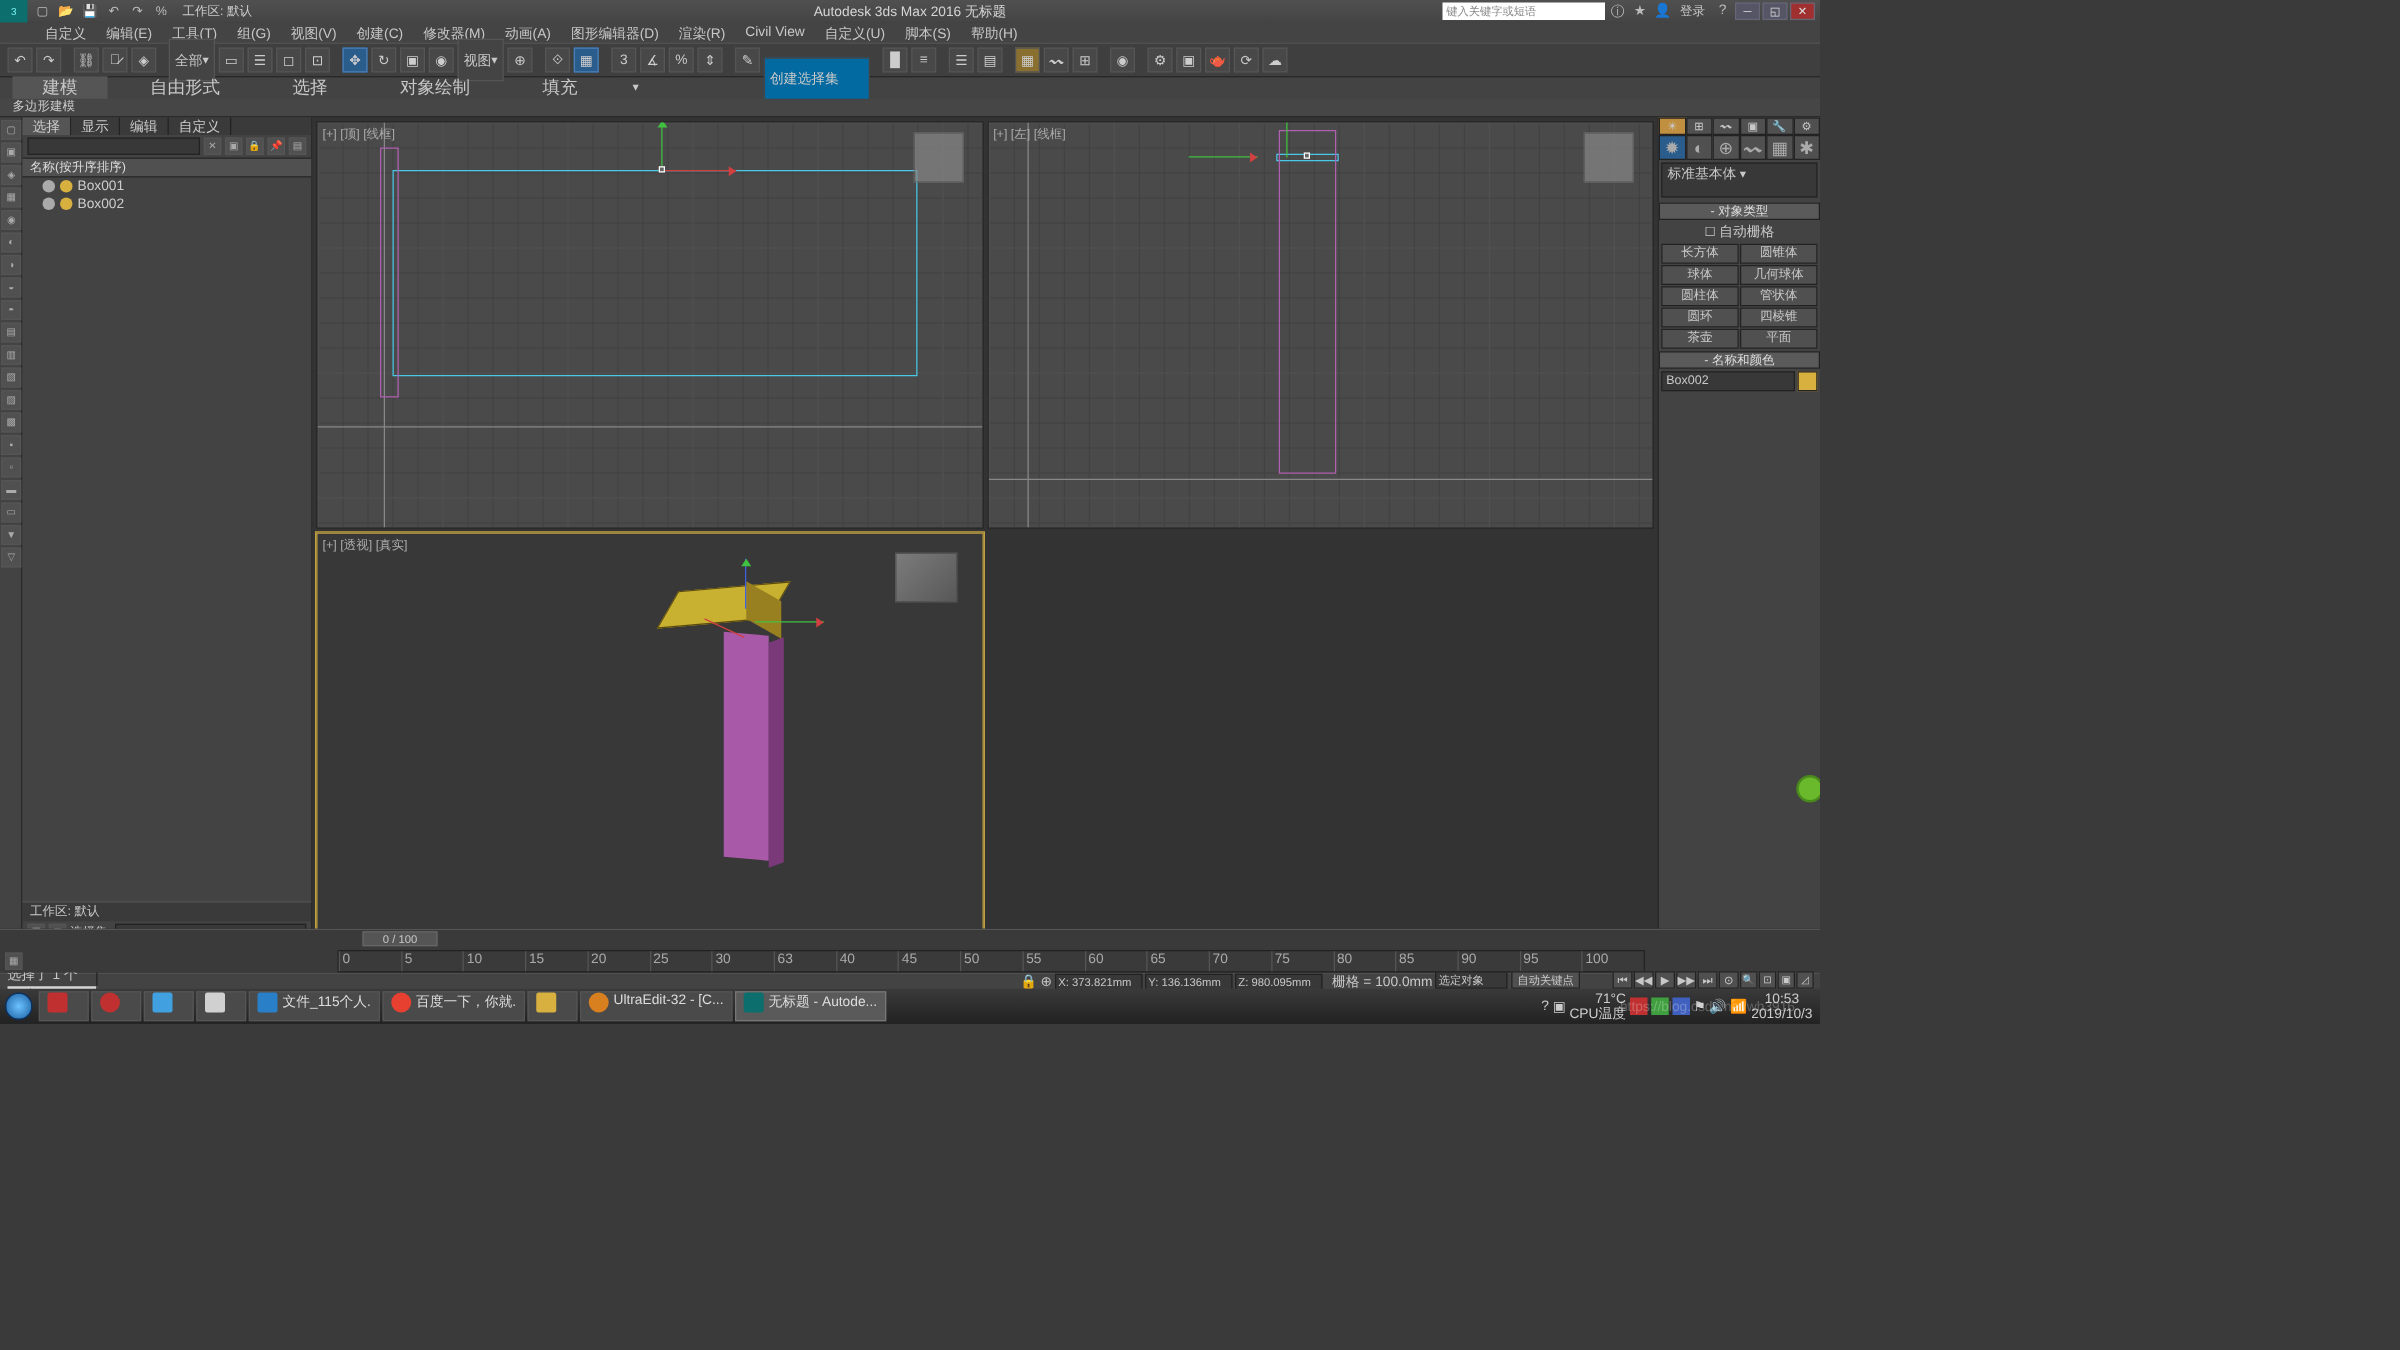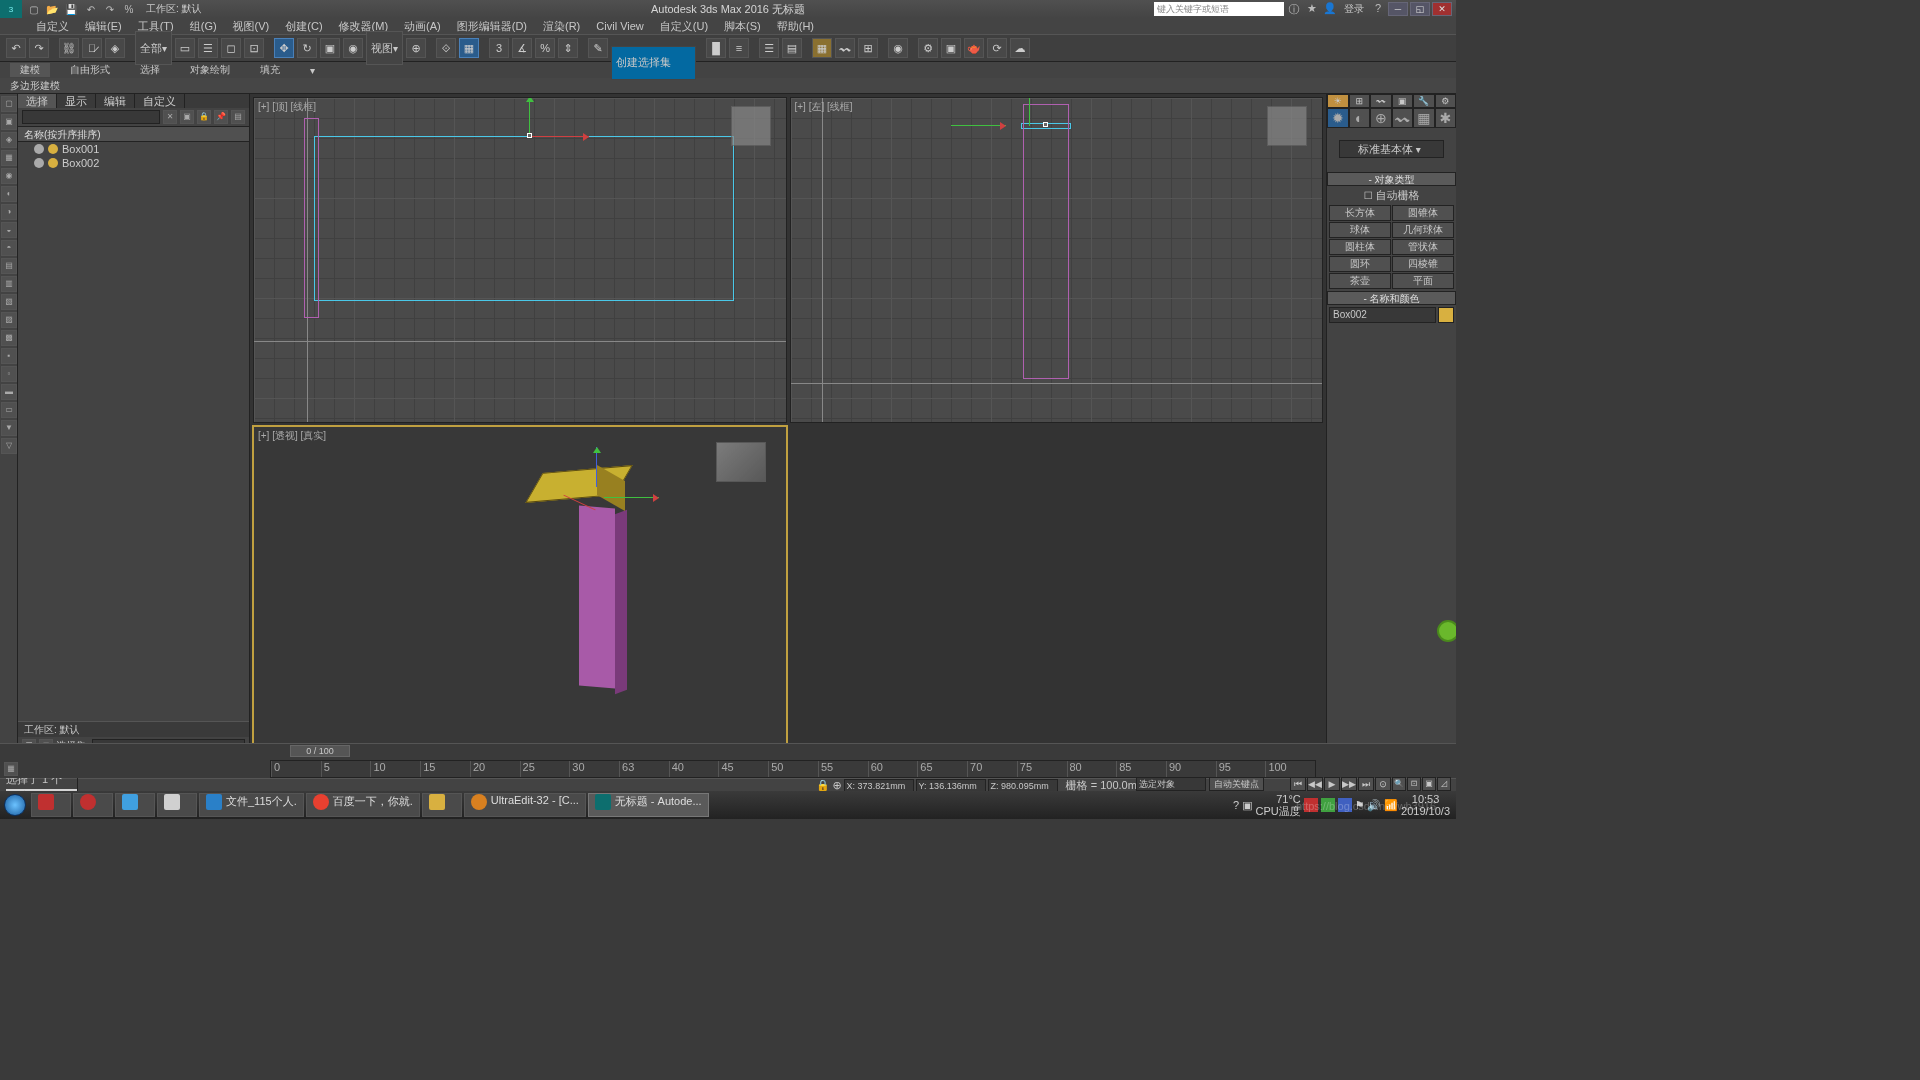--- a/index.html
+++ b/index.html
@@ -26,21 +26,21 @@
 .maintb { height: 28px; background: #3f3f3f; border-top: 1px solid #555; border-bottom: 1px solid #222; display: flex; align-items: center; padding: 0 6px; gap: 3px; }
 .tb-btn { width: 20px; height: 20px; background: #484848; border: 1px solid #555; display: flex; align-items: center; justify-content: center; color: #ccc; font-size: 11px; }
 .tb-btn.active { background: #2a5c8c; border-color: #4a80b8; }
 .tb-btn.gold { background: #8a7030; }
 .tb-sep { width: 4px; }
 .tb-dd { height: 34px; background: #444; border: 1px solid #555; font-size: 10px; padding: 0 4px; display: flex; align-items: center; }
 .tb-dd.dark { background: #0369a1; border-color: #444; width: 85px; margin-top: 29px; }
 
 
 .ribbon-tabs { height: 16px; background: #434343; display: flex; align-items: center; padding-left: 10px; gap: 10px; }
-.rtab { padding: 0 10px; font-size: 10px; color: #c8c8c8; }
+.rtab { padding: 0 24px; font-size: 14px; color: #c8c8c8; }
 .rtab.active { background: #555; }
 .ribbon-body { height: 16px; background: #464646; border-bottom: 1px solid #222; padding-left: 10px; font-size: 10px; line-height: 16px; color: #ccc; }
 
 
 .main-area { position: absolute; top: 94px; left: 0; right: 0; bottom: 64px; display: flex; }
 
 
 .left-vbar { width: 18px; background: #434343; border-right: 1px solid #222; display: flex; flex-direction: column; gap: 2px; padding-top: 2px; }
 .vbtn { width: 16px; height: 16px; background: #505050; border: 1px solid #555; margin-left: 1px; font-size: 8px; color: #aaa; text-align: center; line-height: 14px; }
 
@@ -77,21 +77,21 @@
 .vcube.persp { top: 15px; right: 20px; width: 50px; height: 40px; background: linear-gradient(135deg,#999,#666); }
 
 
 .cmd-panel { width: 130px; background: #434343; border-left: 1px solid #222; display: flex; flex-direction: column; }
 .cp-top { height: 14px; display: flex; }
 .cp-top-btn { flex: 1; background: #505050; border: 1px solid #222; font-size: 9px; text-align: center; line-height: 12px; }
 .cp-top-btn.active { background: #c09040; }
 .cp-tabs { height: 20px; display: flex; }
 .cp-tab { flex: 1; background: #505050; border: 1px solid #222; display: flex; align-items: center; justify-content: center; font-size: 14px; color: #aaa; }
 .cp-tab.active { background: #2a5c8c; }
-.cp-dd { height: 18px; background: #383838; border: 1px solid #222; margin: 12px; font-size: 10px; padding-left: 18px; line-height: 16px; }
+.cp-dd { height: 28px; background: #383838; border: 1px solid #222; margin: 2px; font-size: 10px; padding-left: 4px; line-height: 16px; }
 .cp-roll { background: #5a5a5a; color: #ddd; font-size: 10px; text-align: center; height: 14px; line-height: 14px; border: 1px solid #222; margin-top: 2px; }
 .cp-roll::before { content: "- "; }
 .cp-chk { font-size: 10px; text-align: center; margin: 2px 0; }
 .cp-grid2 { display: grid; grid-template-columns: 1fr 1fr; gap: 1px; padding: 0 2px; }
 .cp-gbtn { background: #505050; border: 1px solid #222; font-size: 10px; text-align: center; height: 16px; line-height: 14px; }
 .cp-name-row { display: flex; padding: 2px; gap: 2px; }
 .cp-name-inp { flex: 1; background: #383838; border: 1px solid #222; font-size: 10px; padding-left: 3px; height: 16px; line-height: 14px; }
 .cp-swatch { width: 16px; height: 16px; background: #d8b040; border: 1px solid #222; }
 
 
@@ -106,21 +106,21 @@
 .status-cell { padding: 0 6px; border-right: 1px solid #222; }
 .prompt-row { height: 16px; display: flex; align-items: center; padding-left: 6px; font-size: 10px; background: #434343; }
 .coord-spin { background: #383838; border: 1px solid #222; height: 14px; width: 70px; font-size: 9px; padding-left: 2px; line-height: 12px; display: inline-block; }
 .coords-area { position: absolute; right: 310px; top: 34px; display: flex; gap: 2px; align-items: center; font-size: 10px; }
 .anim-btns { position: absolute; right: 65px; top: 33px; display: flex; gap: 1px; }
 .anim-btn { width: 16px; height: 14px; background: #505050; border: 1px solid #222; font-size: 9px; text-align: center; line-height: 12px; }
 .nav-btns { position: absolute; right: 5px; top: 33px; display: grid; grid-template-columns: repeat(4,14px); gap: 1px; }
 .nav-btn { width: 14px; height: 14px; background: #505050; border: 1px solid #222; font-size: 8px; text-align: center; line-height: 12px; }
 .auto-key { position: absolute; right: 192px; top: 33px; width: 55px; height: 14px; background: #505050; border: 1px solid #222; font-size: 9px; text-align: center; line-height: 12px; }
 .set-key { position: absolute; right: 192px; top: 48px; width: 55px; height: 14px; background: #505050; border: 1px solid #222; font-size: 9px; text-align: center; line-height: 12px; }
-.key-dd { position: absolute; right: 250px; top: 33px; background: #383838; border: 1px solid #222; height: 14px; width: 70px; font-size: 9px; padding-left: 2px; line-height: 12px; }
+.key-dd { position: absolute; right: 250px; top: 33px; background: #383838; border: 1px solid #222; height: 14px; width: 58px; font-size: 9px; padding-left: 2px; line-height: 12px; }
 
 
 .taskbar { position: absolute; left: 0; right: 0; bottom: 0; height: 28px; background: linear-gradient(#3a3a3a,#222); display: flex; align-items: center; }
 .tb-start { width: 30px; height: 28px; display: flex; align-items: center; justify-content: center; }
 .orb { width: 22px; height: 22px; border-radius: 50%; background: radial-gradient(#6bc2ff,#1a5c9e); border: 1px solid #0a3060; }
 .tb-task { height: 24px; background: #4a4a4a; border: 1px solid #555; margin: 0 1px; padding: 0 6px; display: flex; align-items: flex-start; gap: 4px; font-size: 10px; color: #ddd; min-width: 40px; }
 .tb-task.wide { min-width: 100px; }
 .tb-task.active { background: #5a5a5a; border-color: #777; }
 .tb-ico { width: 16px; height: 16px; border-radius: 2px; }
 .tb-tray { margin-left: auto; display: flex; align-items: center; gap: 3px; padding-right: 6px; color: #ccc; font-size: 9px; }

